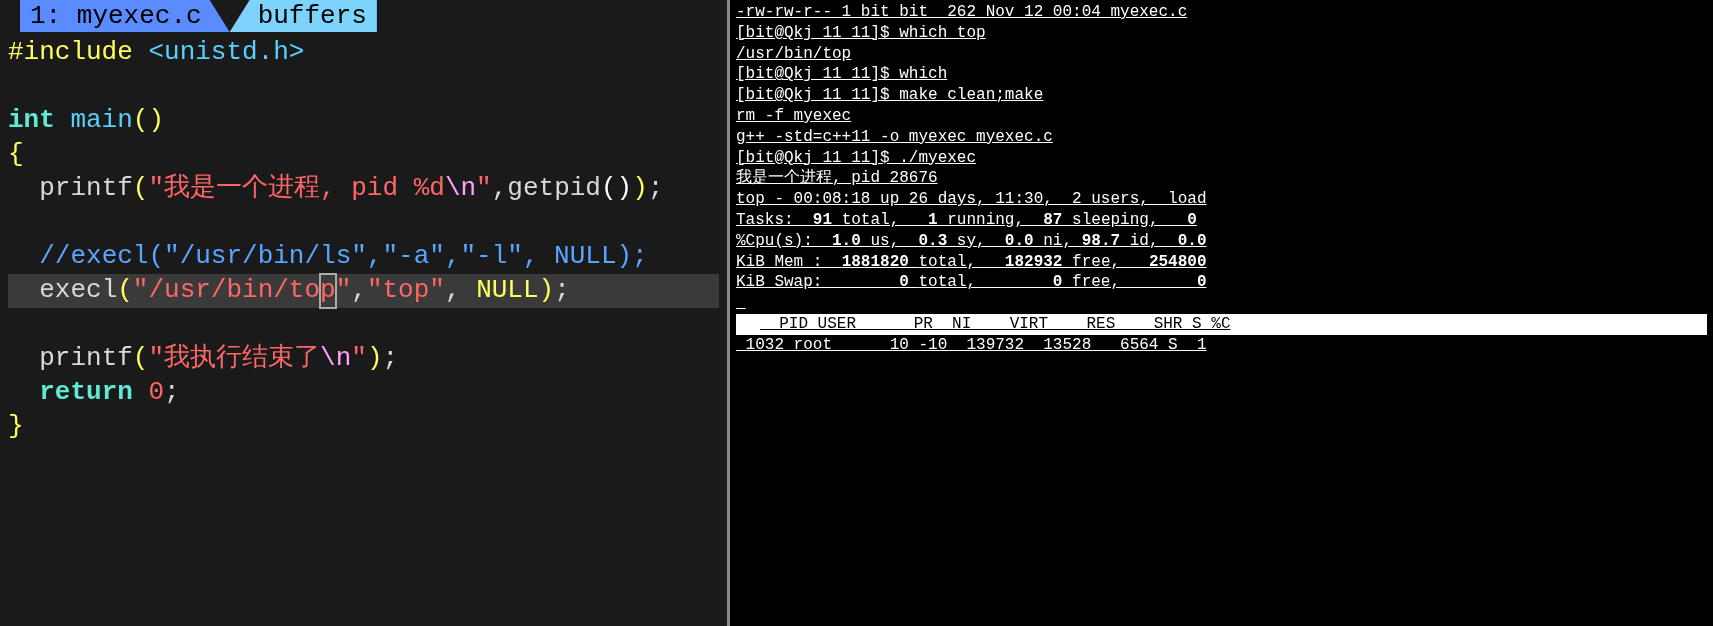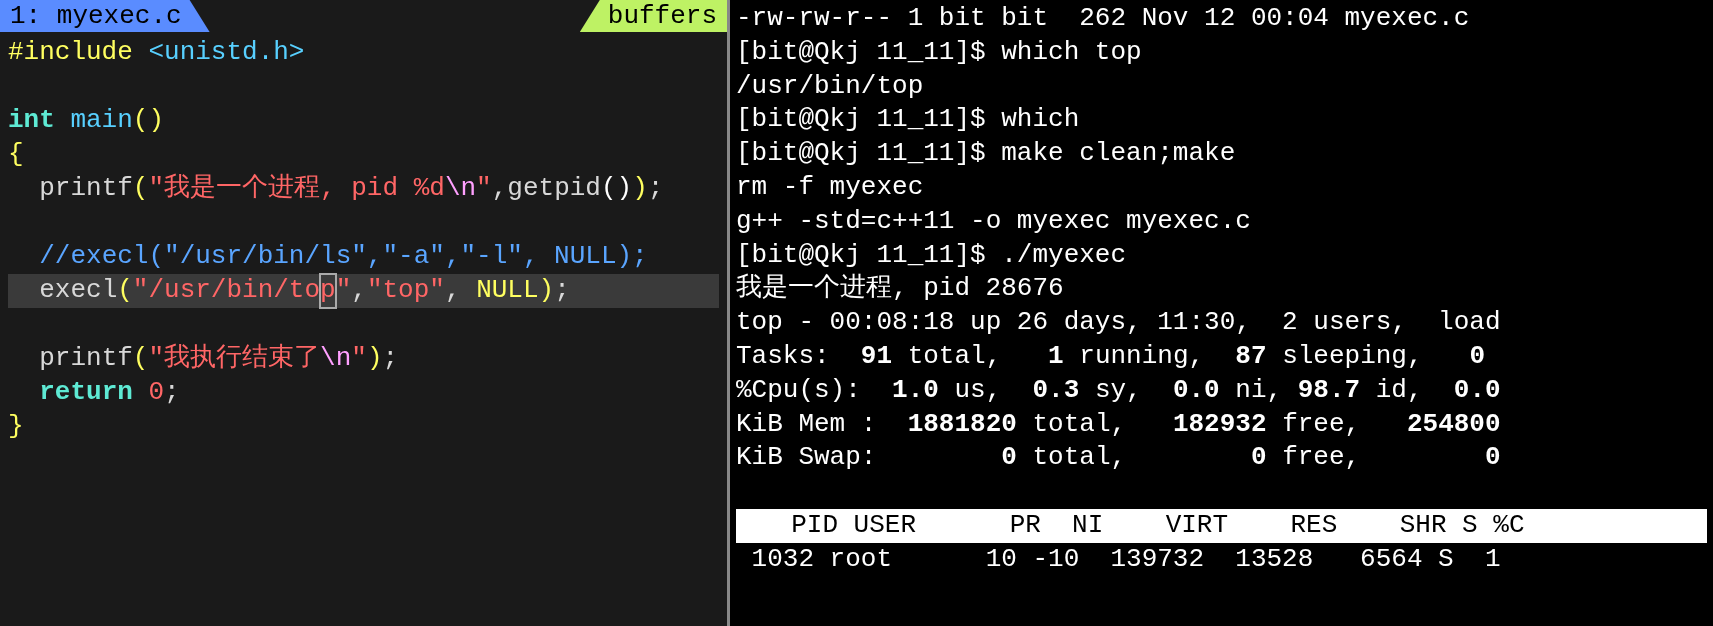--- a/index.html
+++ b/index.html
@@ -21,34 +21,34 @@
     }
     .right-pane {
       flex: 1;
       background: #000;
       color: #fff;
       padding: 2px 6px;
       overflow: hidden;
     }
     .tab-bar {
       display: flex;
-      justify-content: space-between;
       height: 32px;
+      margin-left: 20px;
     }
     .tab-left {
       background: #5a8cff;
       color: #000;
       padding: 0 28px 0 10px;
       display: flex;
       align-items: center;
       clip-path: polygon(0 0, calc(100% - 20px) 0, 100% 100%, 0 100%);
       font-weight: 500;
     }
     .tab-right {
-      background: #bef264;
+      background: #7dd3fc;
       color: #000;
       padding: 0 10px 0 28px;
       display: flex;
       align-items: center;
       clip-path: polygon(20px 0, 100% 0, 100% 100%, 0 100%);
       font-weight: 500;
     }
     .code-area {
       padding: 4px 8px;
       line-height: 1.3;
@@ -77,22 +77,23 @@
     .c-punc { color: #d8d8d8; }
     .cursor {
       display: inline-block;
       outline: 2px solid #aaa;
       outline-offset: -1px;
     }
     
     .term-line {
       white-space: pre;
       line-height: 1.3;
-      font-size: 26px;
+      font-size: 16px;
       overflow: hidden;
+      text-decoration: underline;
     }
     .header-row {
       background: #fff;
       color: #000;
       padding-left: 24px;
     }
     .bold { font-weight: bold; }
   </style>
 </head>
 <body>

